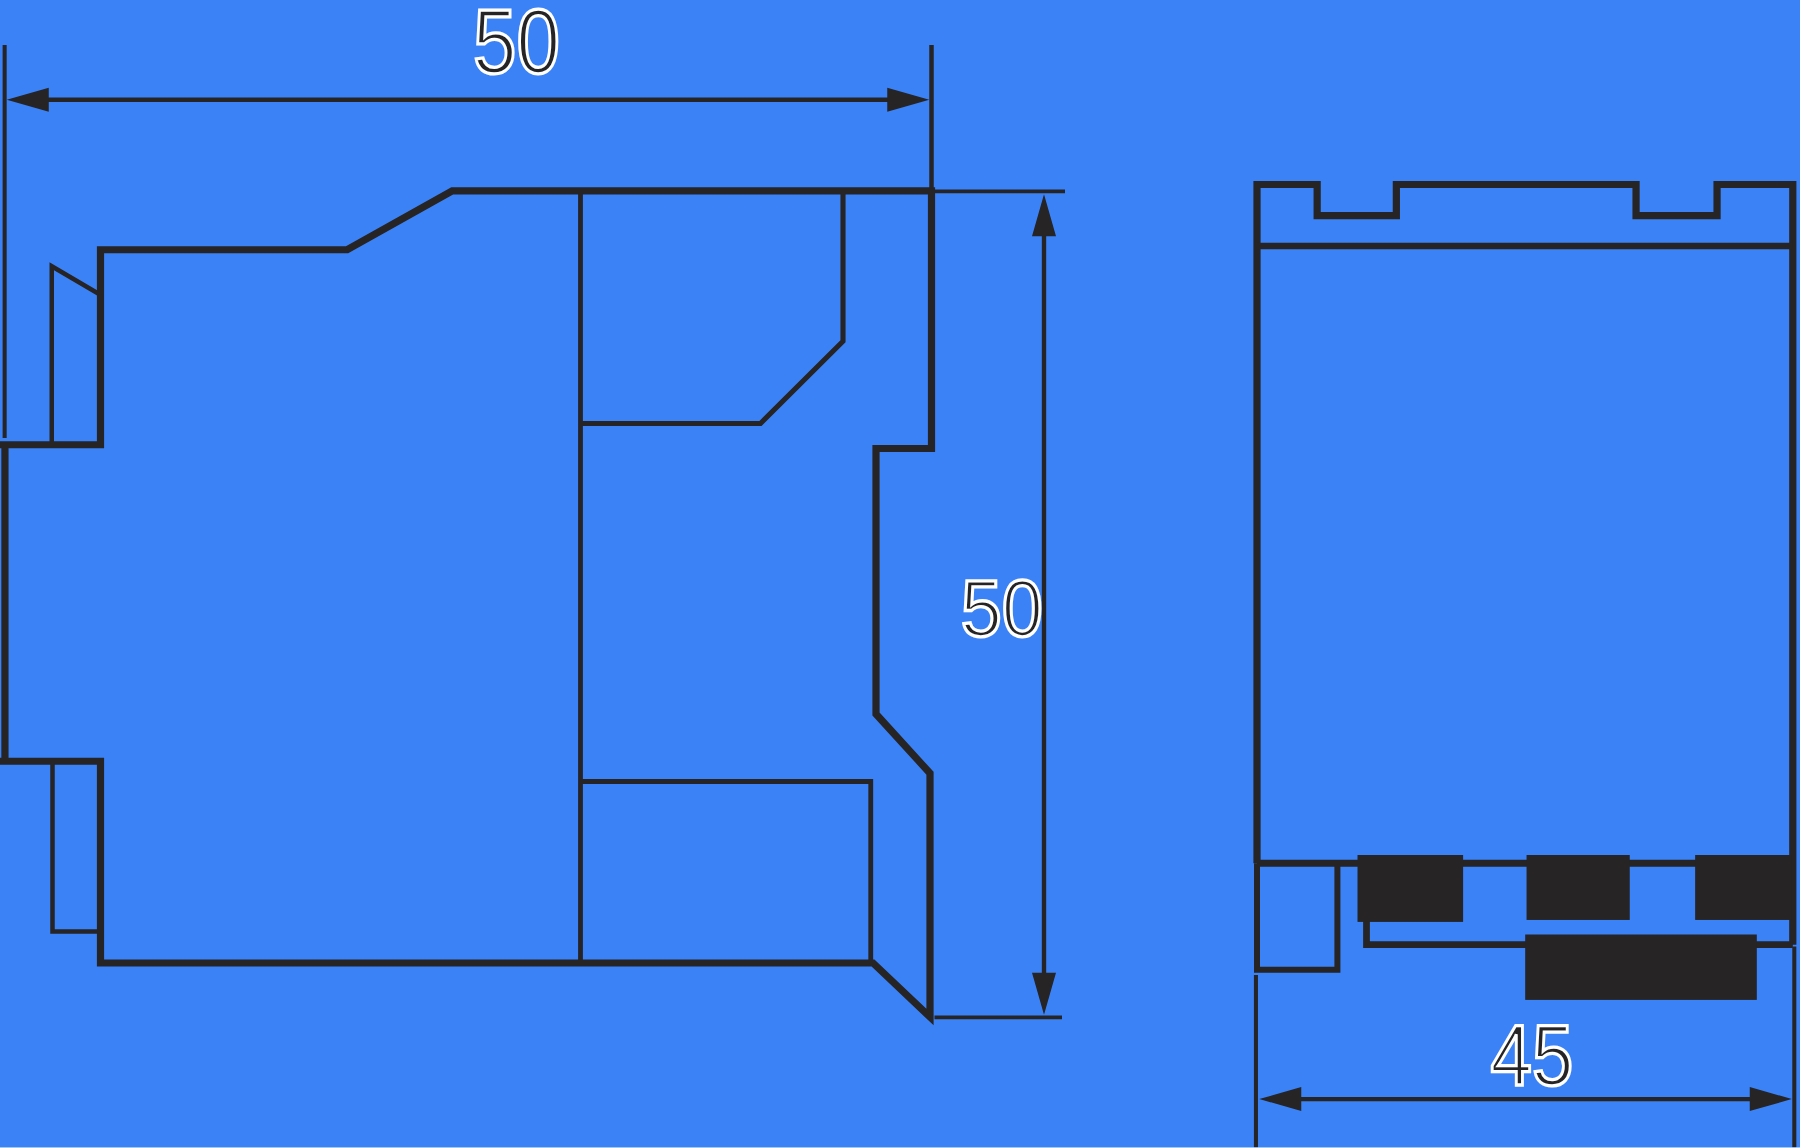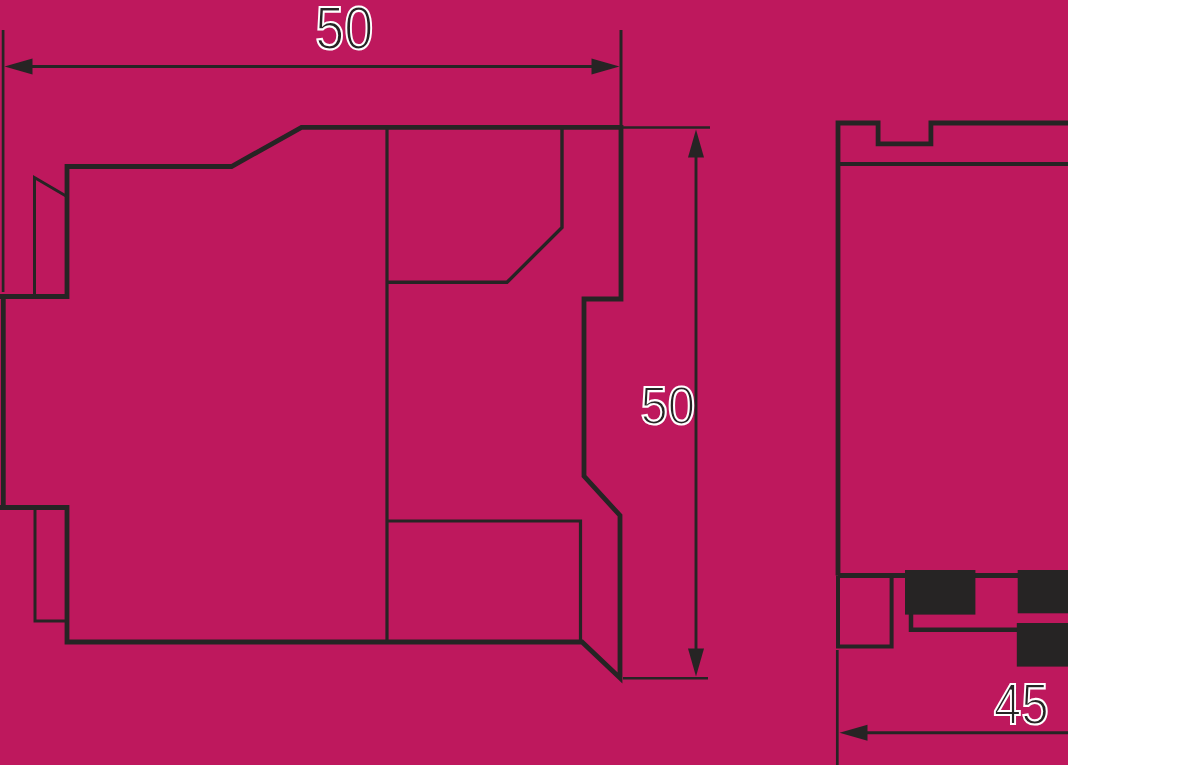--- a/index.html
+++ b/index.html
@@ -1,16 +1,16 @@
 <!DOCTYPE html>
 <html><head>
 <meta charset="utf-8">
 <style>
   html,body{margin:0;padding:0;background:#ffffff;-webkit-font-smoothing:antialiased;}
-  .page{width:1068px;height:765px;position:relative;overflow:hidden;background:#be185d;}
+  .page{width:1200px;height:765px;position:relative;overflow:hidden;background:#3b82f6;}
   svg{display:block;}
   text{font-family:"Liberation Sans",sans-serif;fill:#262424;stroke:#ffffff;stroke-width:2.2px;}
 </style>
 </head>
 <body>
 
 <div class="page">
 <svg width="1200" height="765" viewBox="0 0 1200 765">
   <g stroke="#262424" fill="none" stroke-linejoin="miter">
 

